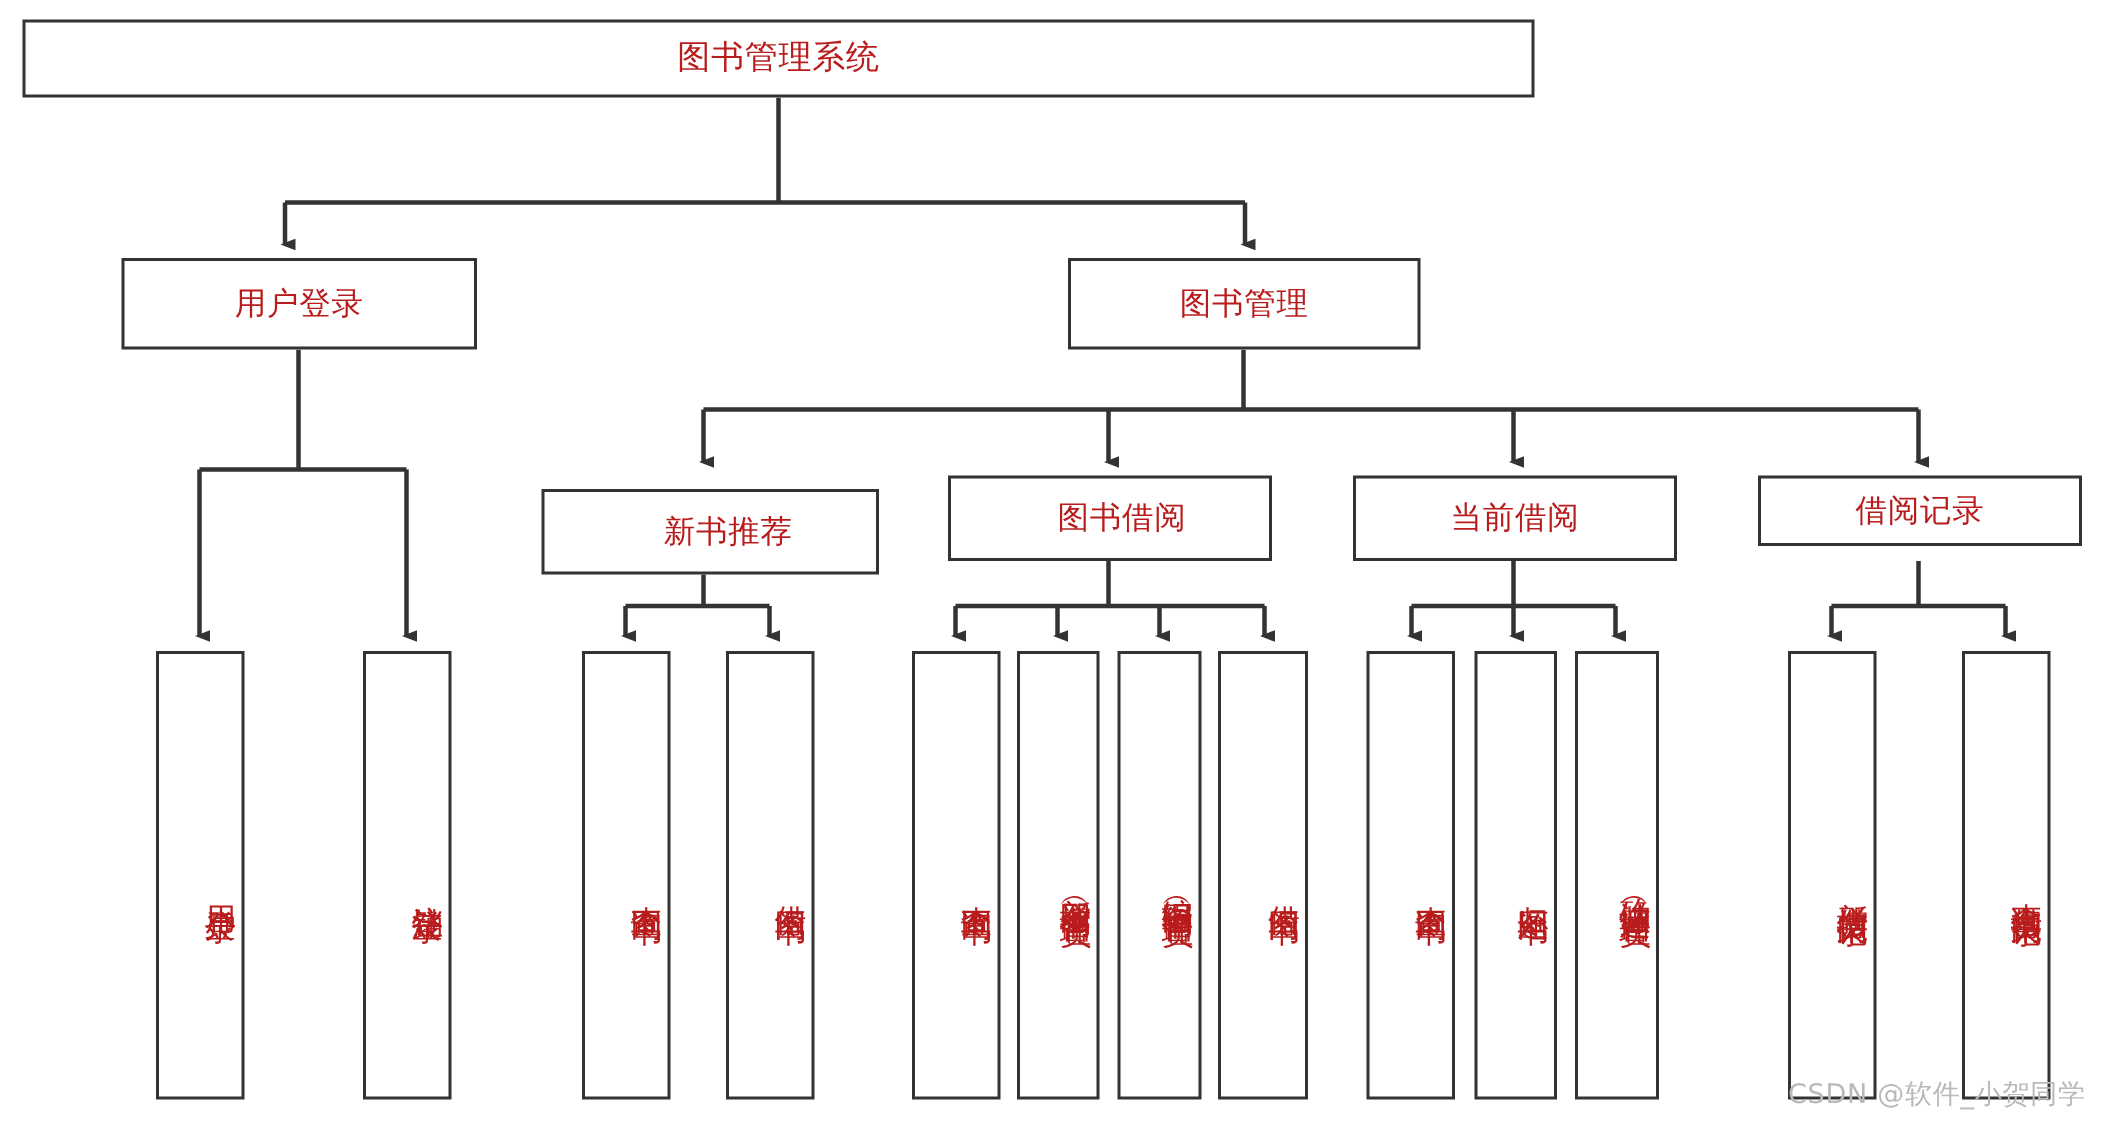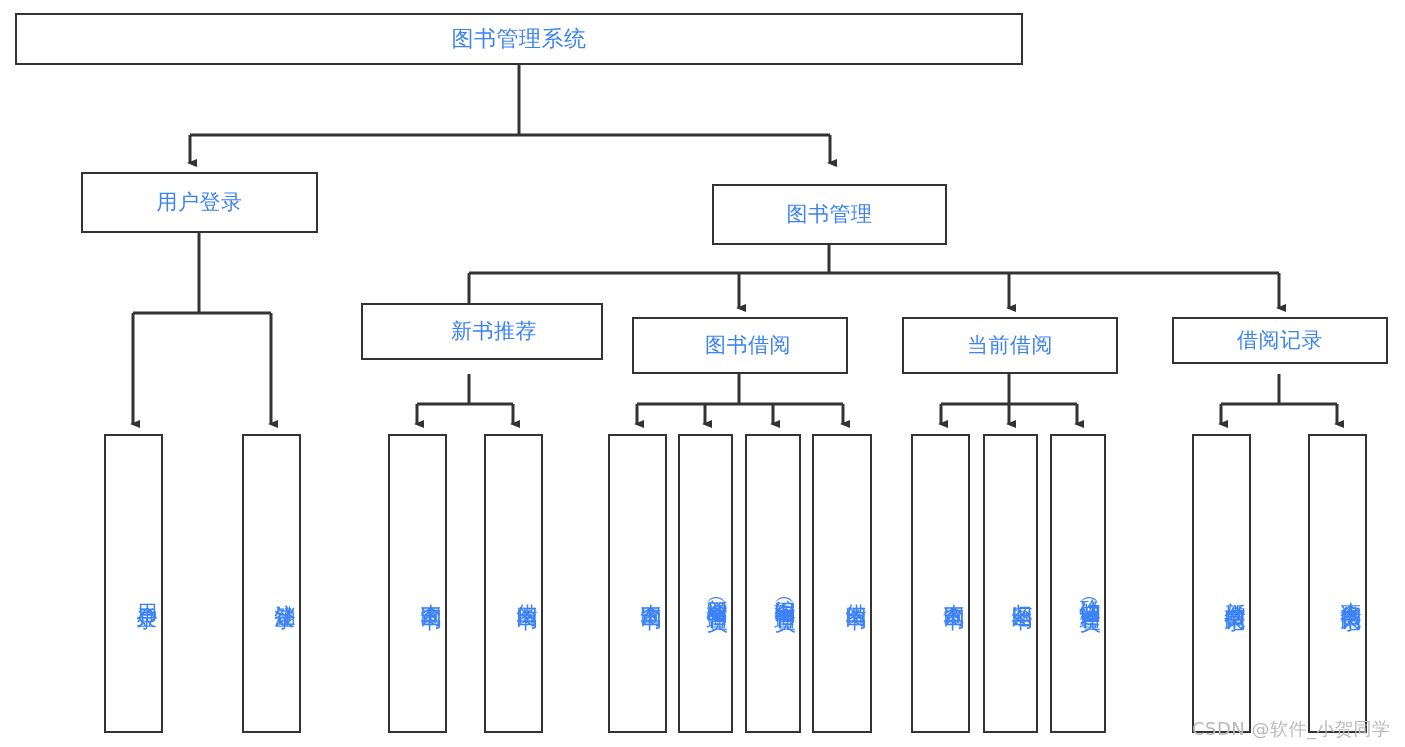--- a/index.html
+++ b/index.html
@@ -29,21 +29,21 @@
   }
   .node {
     position: absolute;
     box-sizing: border-box;
     background: #ffffff;
     border: 2.5px solid #333333;
     display: flex;
     align-items: center;
     justify-content: center;
     text-align: center;
-    color: #3b82f6;
+    color: #b91c1c;
   }
   .node.horiz {
     writing-mode: horizontal-tb;
     font-size: 21px;
     letter-spacing: 0.5px;
     line-height: 1.2;
   }
   .node.root {
     font-size: 22px;
   }
@@ -125,25 +125,25 @@
     </g>
   </svg>
 
   <div class="node horiz root" style="left:15px; top:13px; width:1008px; height:52px;">
     <span>图书管理系统</span>
   </div>
 
   <div class="node horiz" style="left:81px; top:172px; width:237px; height:61px;">
     <span>用户登录</span>
   </div>
-  <div class="node horiz" style="left:712px; top:172px; width:235px; height:61px;margin-top:12px;">
+  <div class="node horiz" style="left:712px; top:172px; width:235px; height:61px;">
     <span>图书管理</span>
   </div>
 
-  <div class="node horiz" style="left:361px; top:303px; width:242px; height:57px;padding-left:24px;">
+  <div class="node horiz" style="left:361px; top:326px; width:225px; height:57px;padding-left:24px;">
     <span>新书推荐</span>
   </div>
   <div class="node horiz" style="left:632px; top:317px; width:216px; height:57px;padding-left:16px;">
     <span>图书借阅</span>
   </div>
   <div class="node horiz" style="left:902px; top:317px; width:216px; height:57px;">
     <span>当前借阅</span>
   </div>
   <div class="node horiz" style="left:1172px; top:317px; width:216px; height:47px;">
     <span>借阅记录</span>

